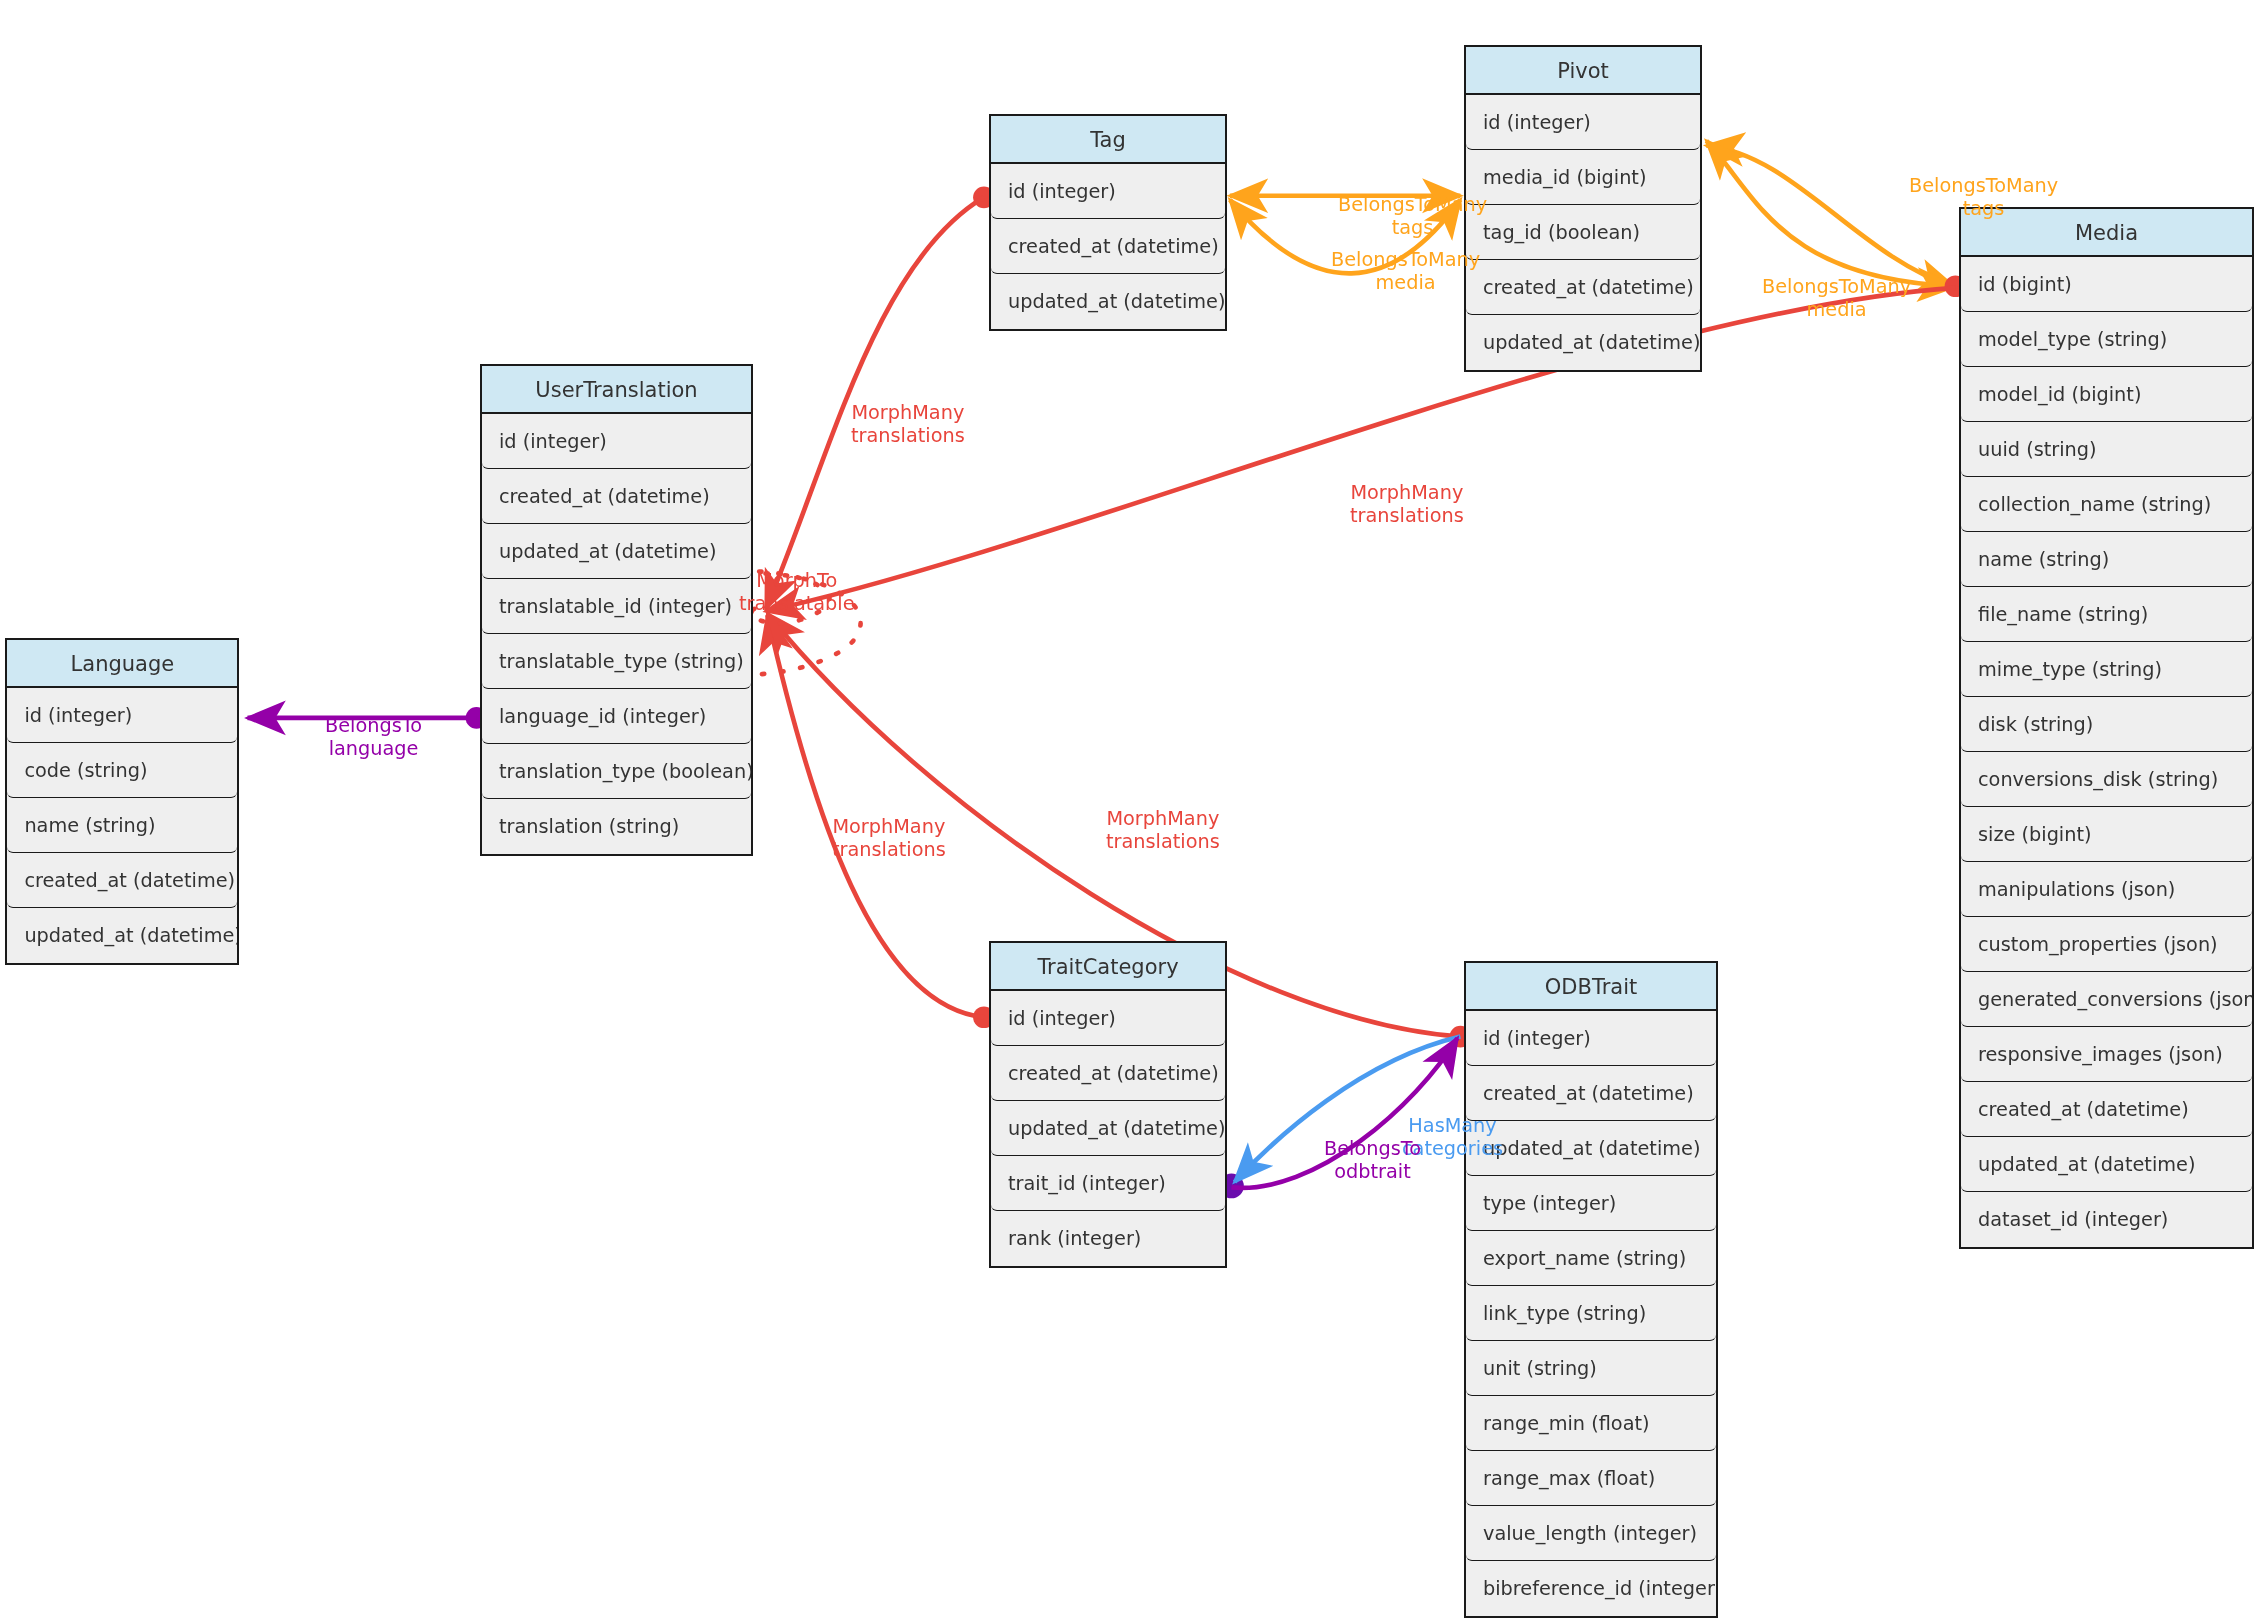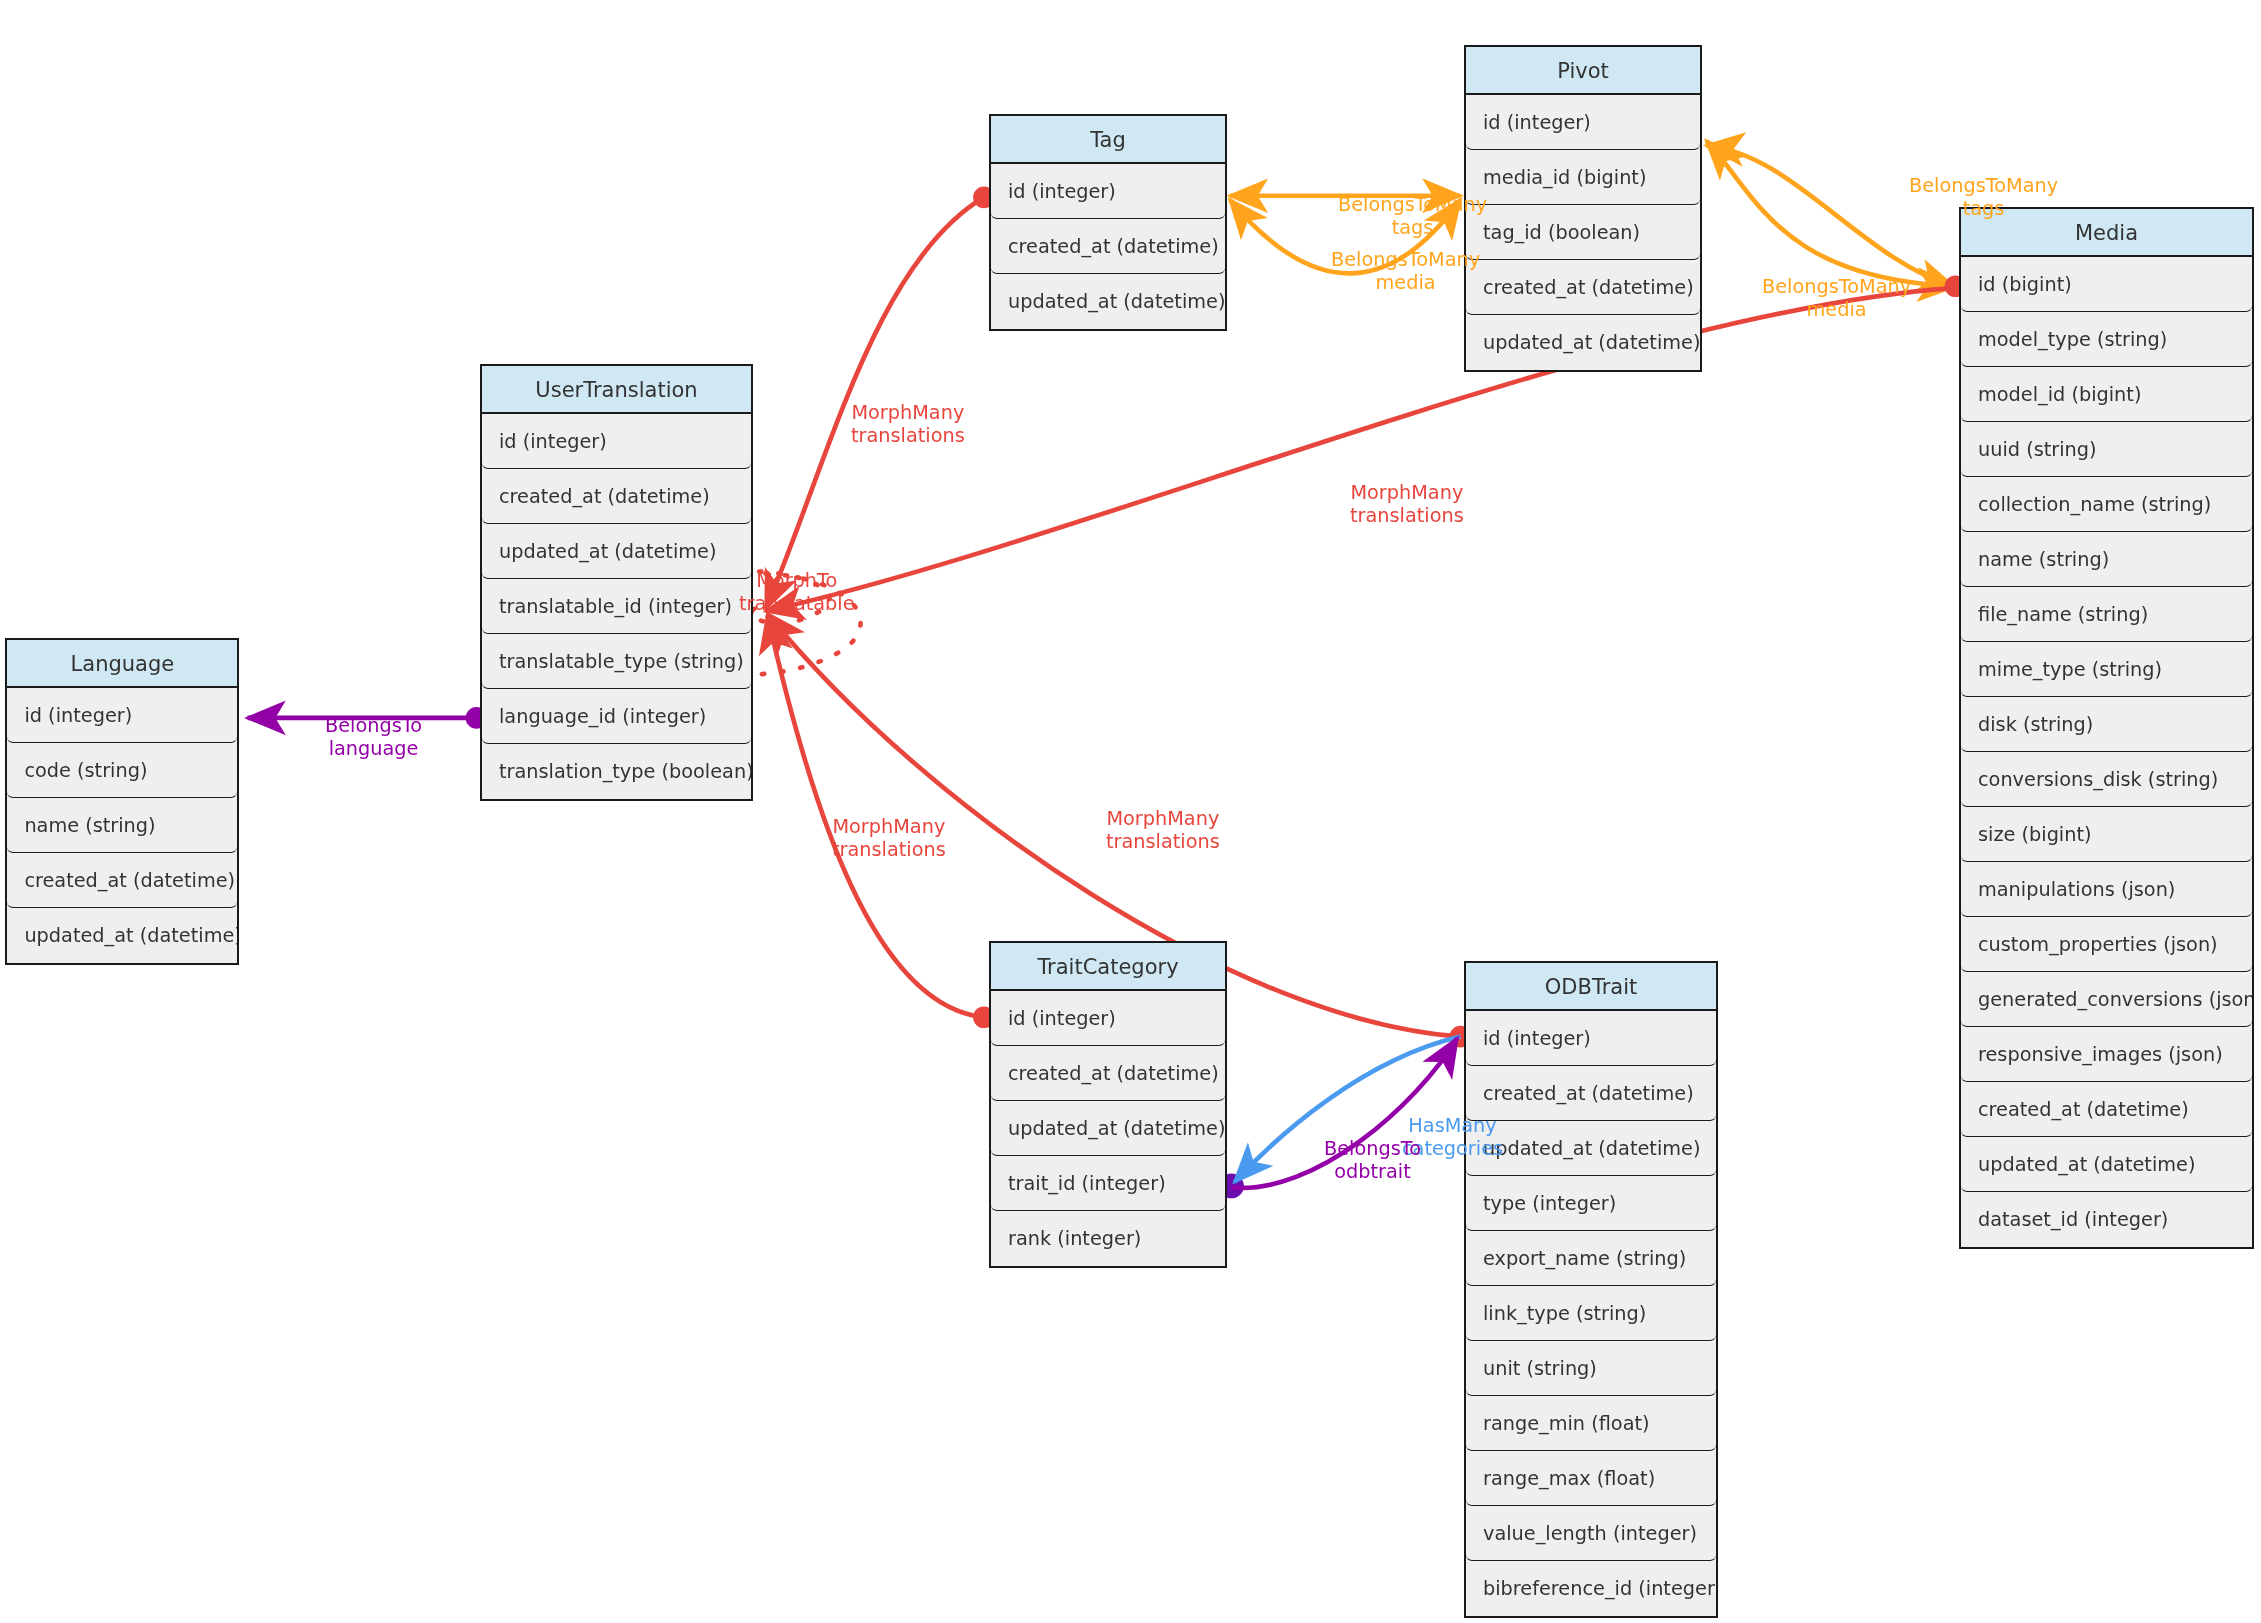--- a/index.html
+++ b/index.html
@@ -181,20 +181,21 @@
       </div>
       <div class="entity" style="left: 480px; top: 364px; width: 273px;">
         <div class="entity-title">UserTranslation</div>
         <div class="field">id (integer)</div>
         <div class="field">created_at (datetime)</div>
         <div class="field">updated_at (datetime)</div>
         <div class="field">translatable_id (integer)</div>
         <div class="field">translatable_type (string)</div>
         <div class="field">language_id (integer)</div>
         <div class="field">translation_type (boolean)</div>
+        <div class="field">translation (string)</div>
       </div>
       <div class="entity" style="left: 5.4px; top: 638px; width: 234px;">
         <div class="entity-title">Language</div>
         <div class="field">id (integer)</div>
         <div class="field">code (string)</div>
         <div class="field">name (string)</div>
         <div class="field">created_at (datetime)</div>
         <div class="field">updated_at (datetime)</div>
       </div>
       <div class="entity" style="left: 989px; top: 941px; width: 238px;">

